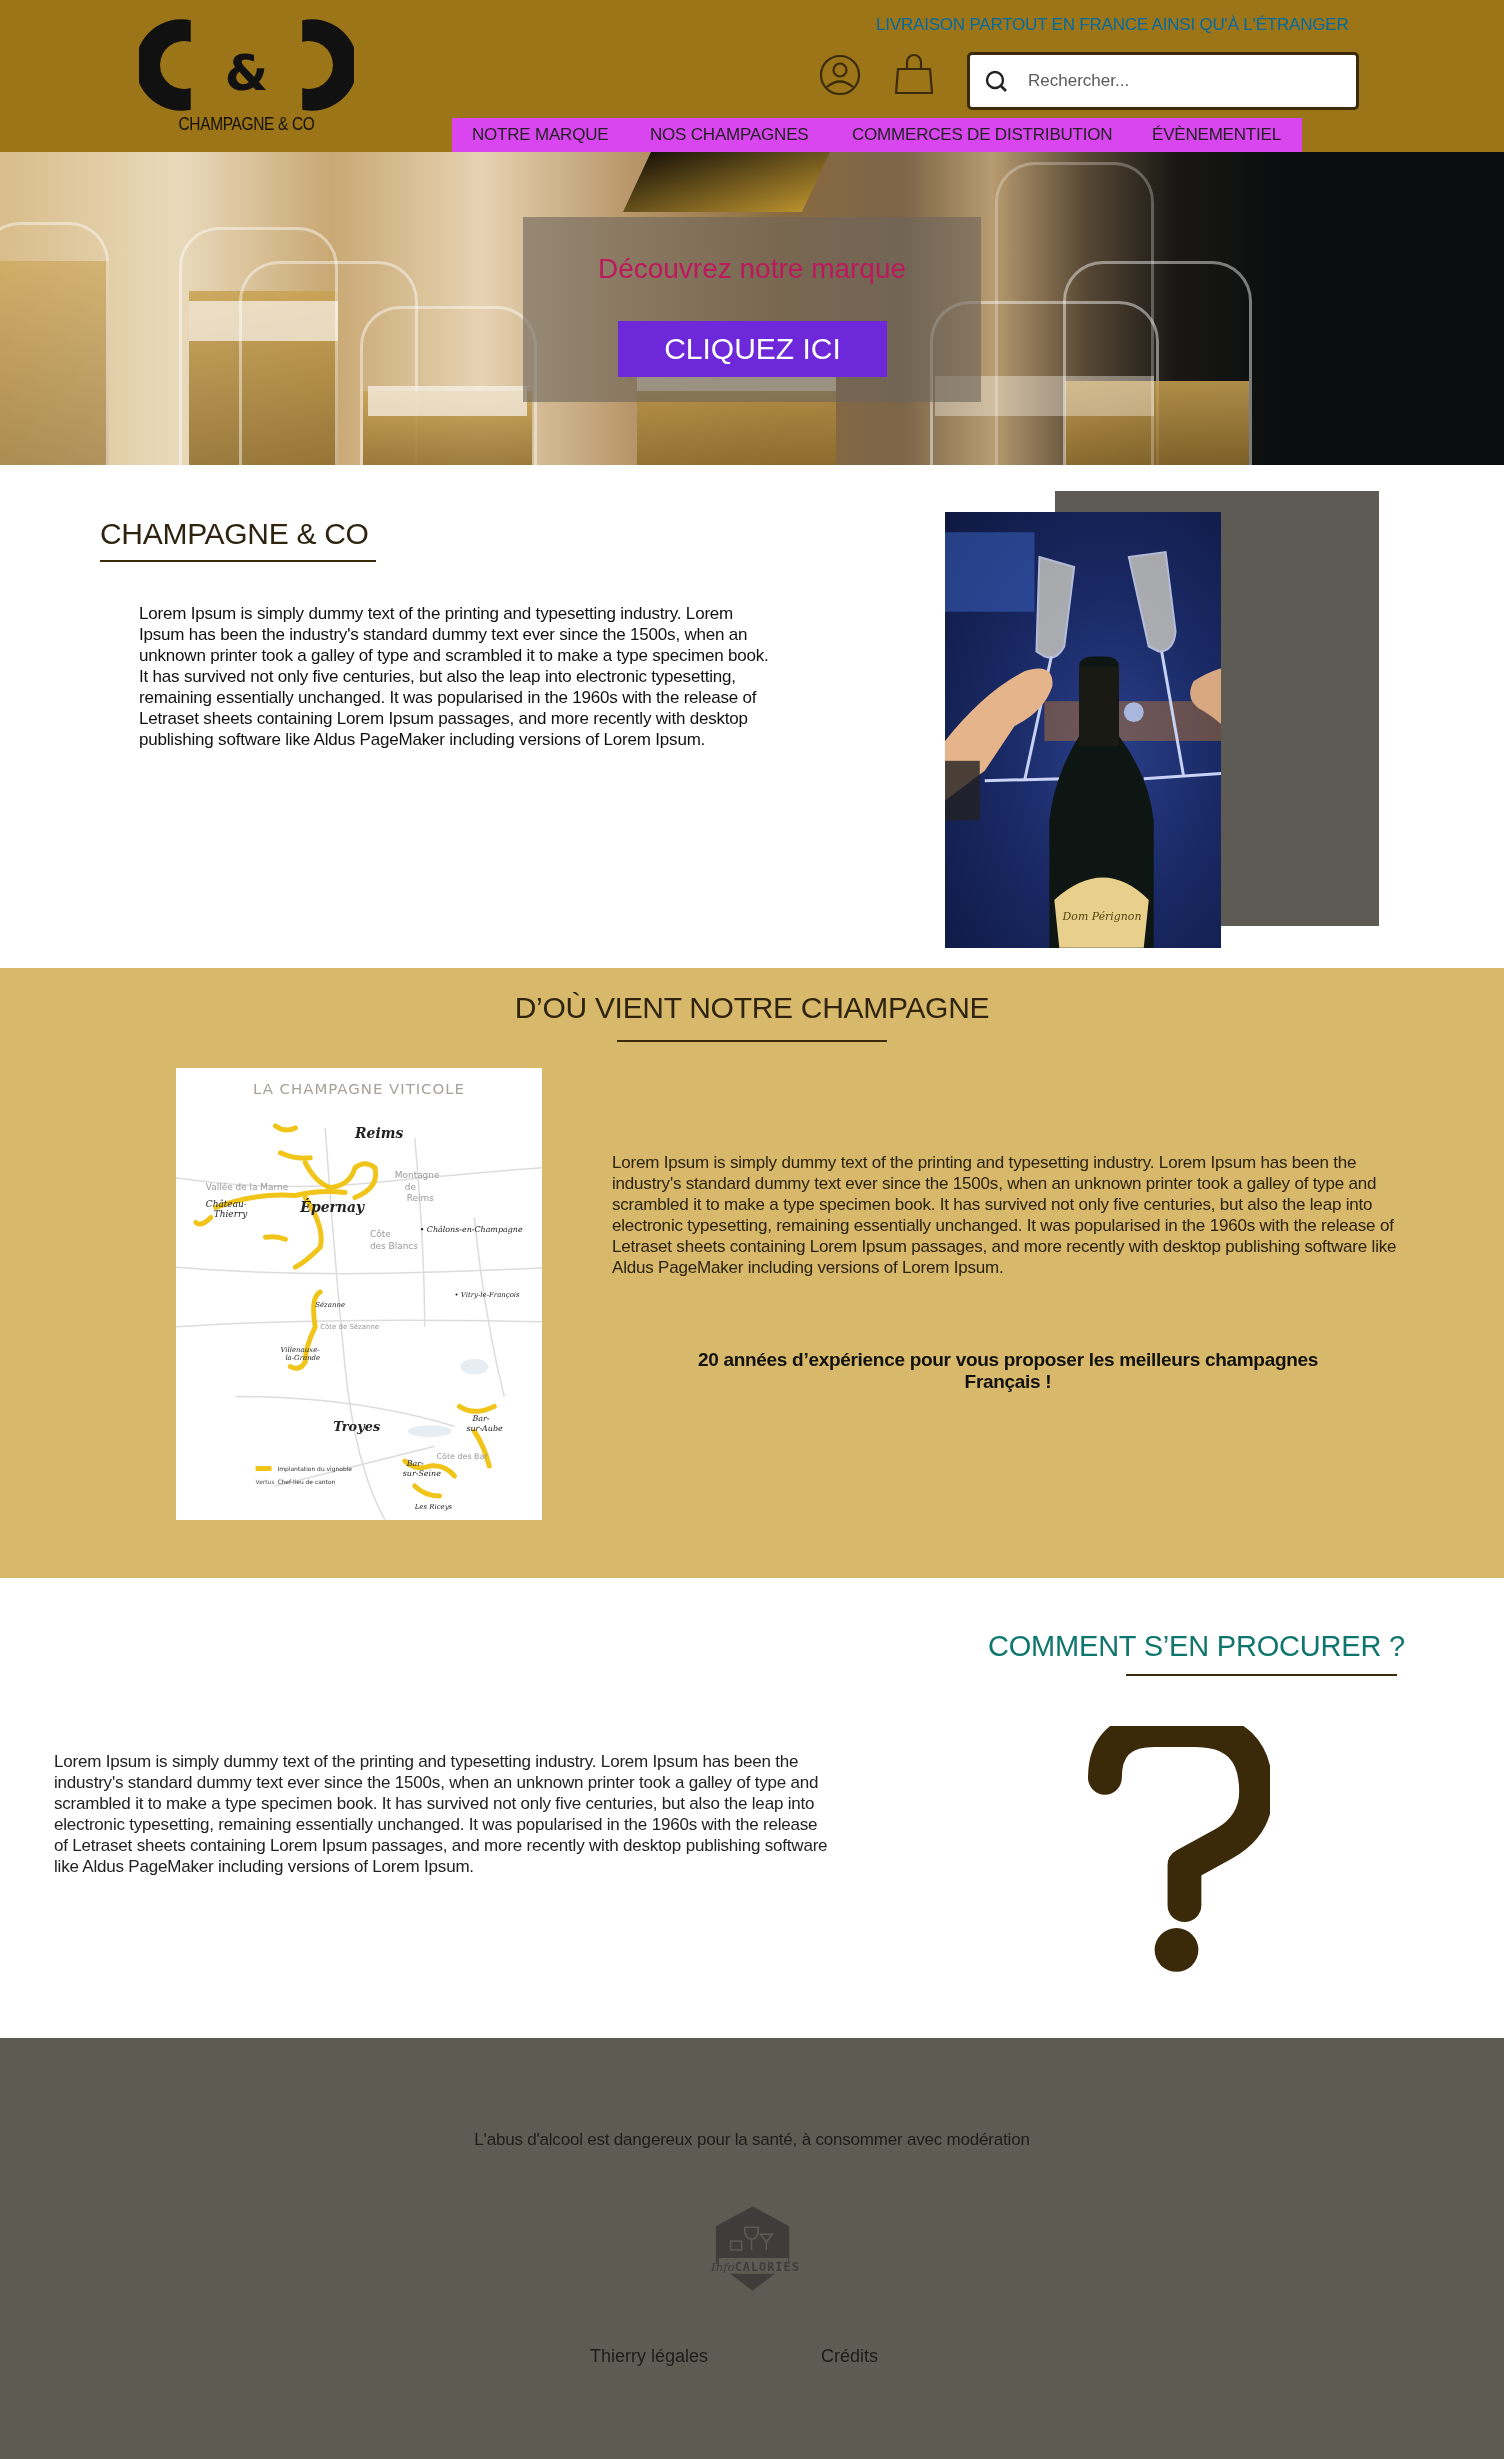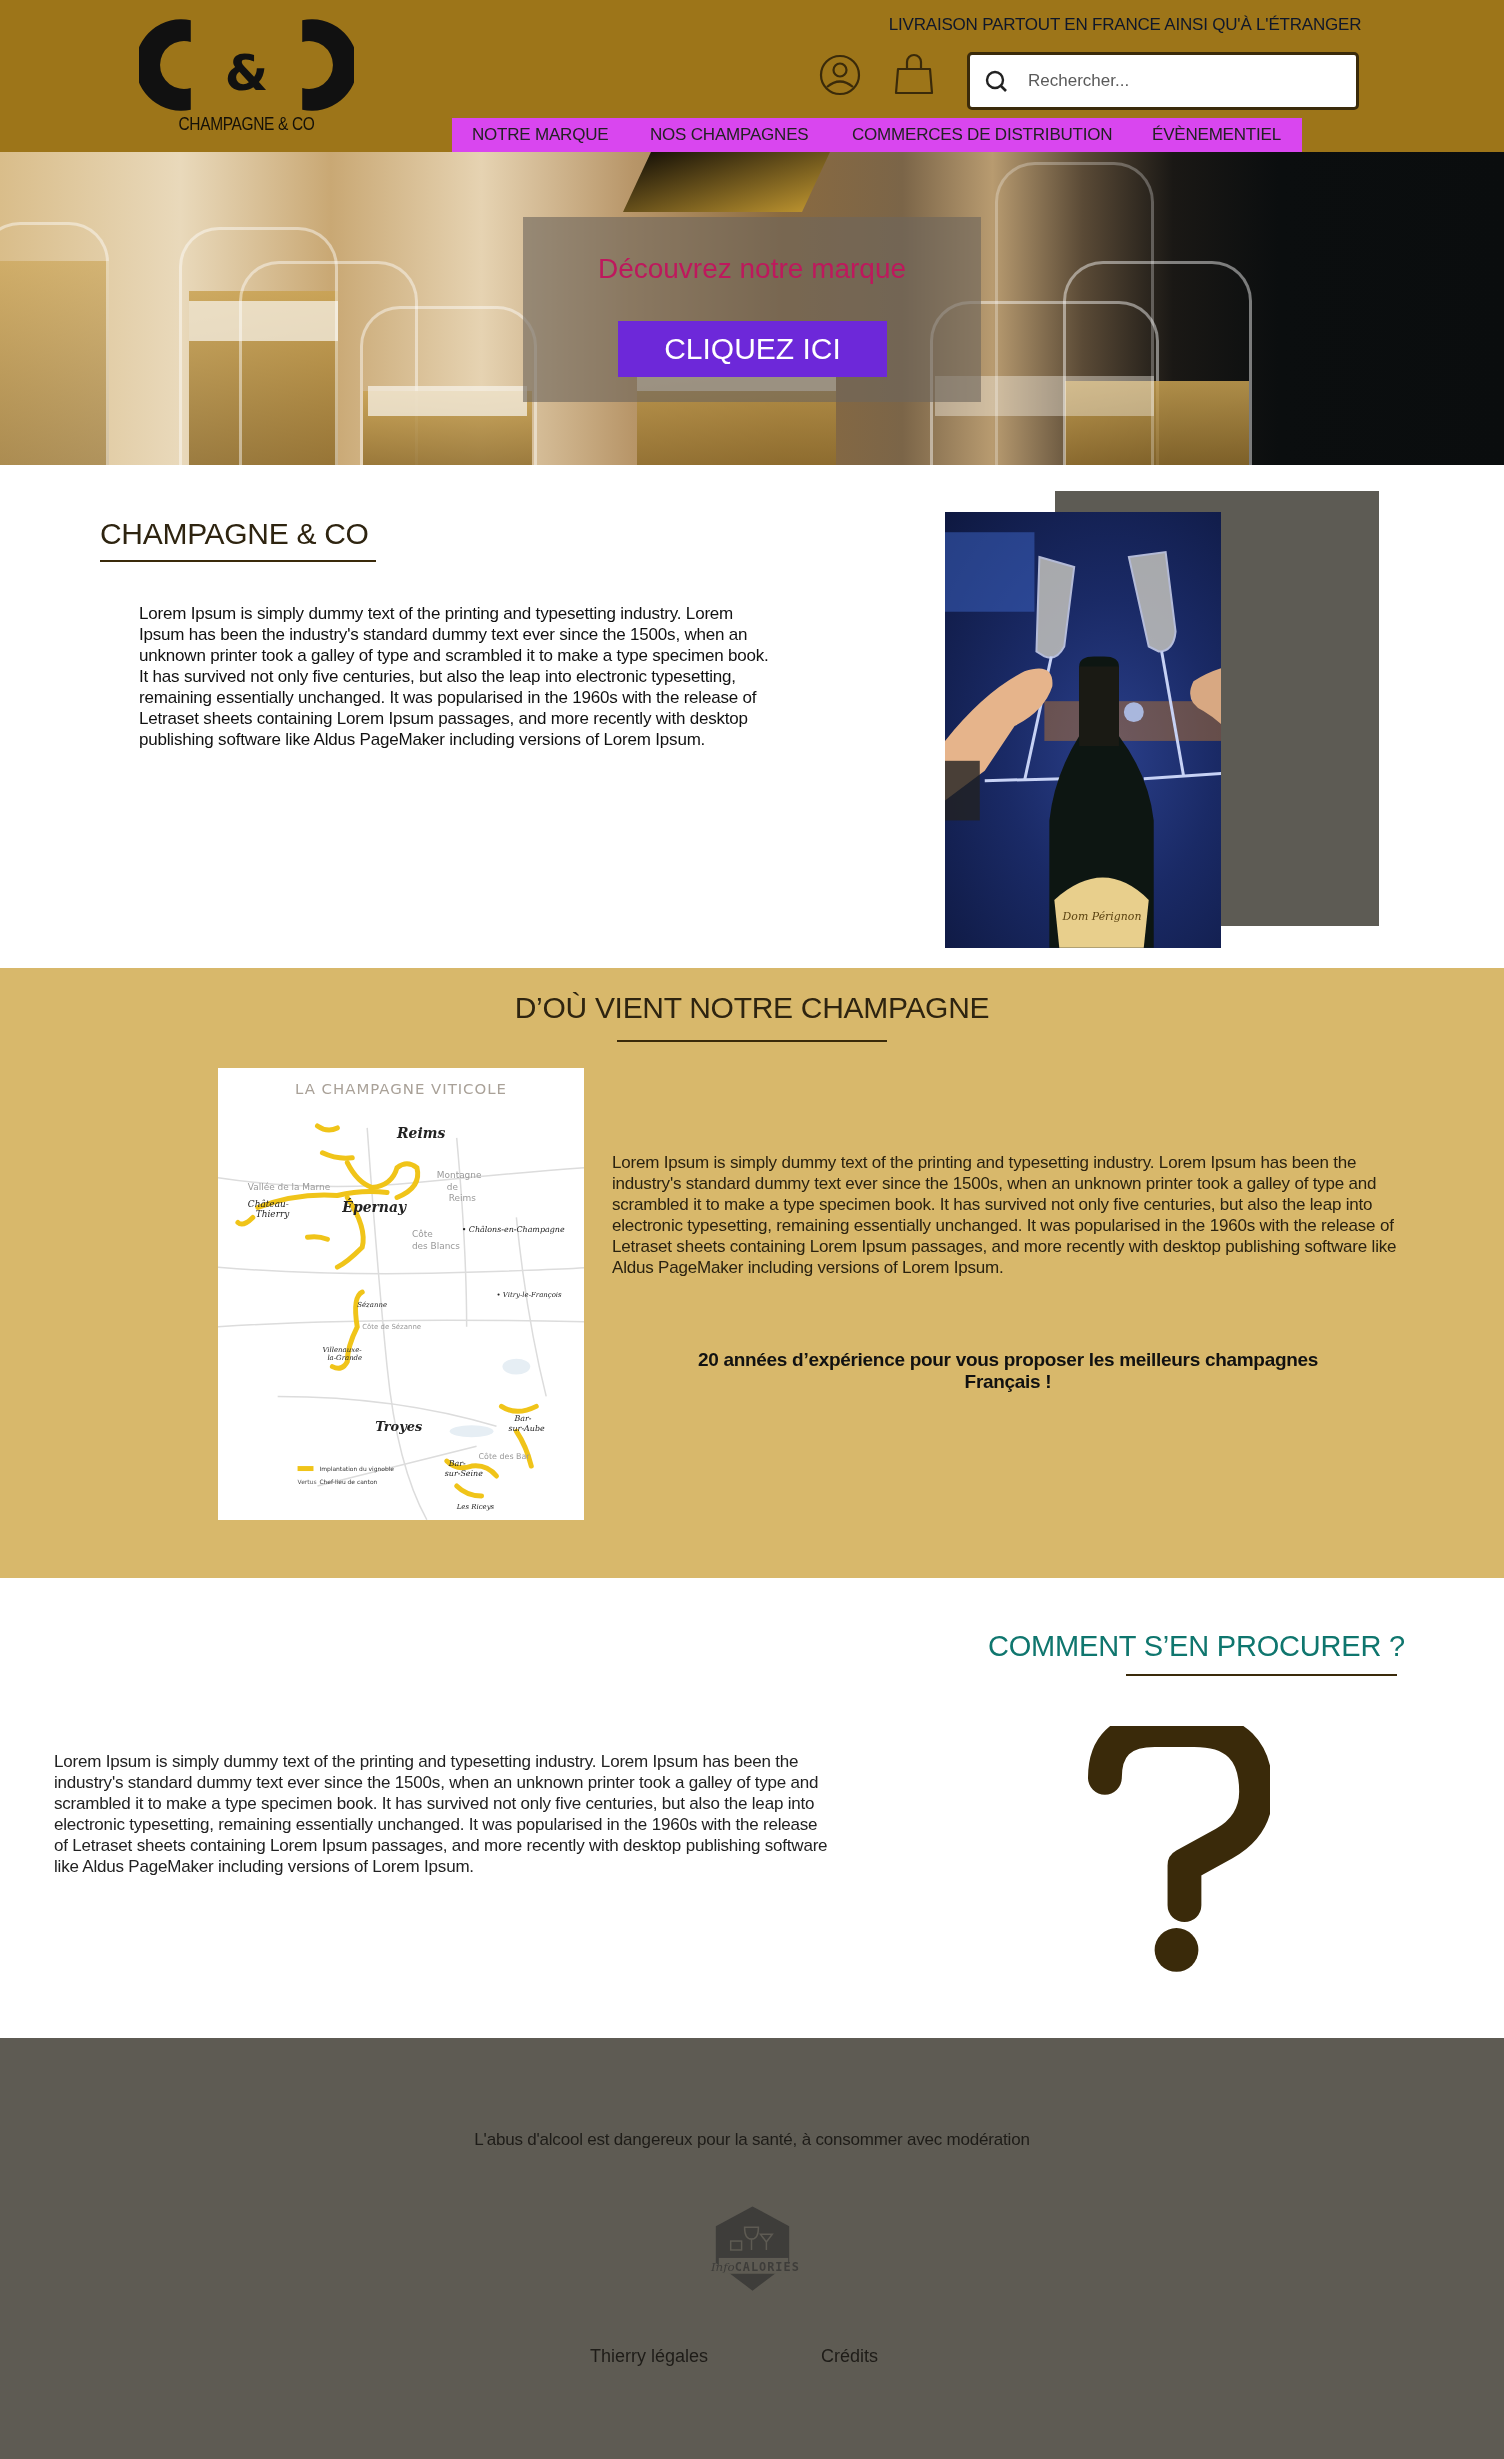--- a/index.html
+++ b/index.html
@@ -5,21 +5,21 @@
   * { box-sizing: border-box; margin: 0; padding: 0; }
   html, body { width: 1504px; height: 2460px; background: #ffffff; overflow: hidden; }
   body { position: relative; font-family: "Liberation Sans", "DejaVu Sans", sans-serif; color: #1a1a1a; }
   .abs { position: absolute; }
 
   
   #header { left: 0; top: 0; width: 1504px; height: 152px; background: #9d7519; }
   #logo { left: 139px; top: 18px; width: 215px; height: 115px; }
   #logo .mark { position: absolute; left: 0; top: 0; width: 215px; height: 94px; }
   #logo .brand { position: absolute; left: 0; top: 96px; width: 215px; text-align: center; font-family: "Liberation Sans", sans-serif; font-size: 18px; letter-spacing: -0.4px; color: #141008; transform: scaleX(0.86); }
-  #tagline { left: 876px; top: 15px; width: 498px; text-align: center; color: #0f172a; font-size: 17px; letter-spacing: -0.2px; }
+  #tagline { left: 876px; top: 15px; width: 498px; text-align: left; color: #0369a1; font-size: 17px; letter-spacing: -0.2px; }
   #user-btn { left: 819px; top: 54px; width: 42px; height: 42px; }
   #cart-btn { left: 892px; top: 53px; width: 44px; height: 44px; }
   #search { left: 967px; top: 52px; width: 392px; height: 58px; background: #fff; border: 3px solid #3a2a0a; border-radius: 5px; }
   #search .sicon { position: absolute; left: 14px; top: 14px; width: 26px; height: 26px; }
   #search input { position: absolute; left: 58px; top: 12px; width: 318px; height: 28px; border: none; outline: none; font-family: "Liberation Sans", sans-serif; font-size: 17px; color: #555; background: transparent; }
   #search input::placeholder { color: #5a5a5a; }
   #nav { left: 452px; top: 118px; width: 850px; height: 34px; background: #d946ef; display: flex; align-items: center; }
   #nav .nav-item { font-size: 17px; color: #222; letter-spacing: -0.2px; white-space: nowrap; cursor: pointer; position: absolute; top: 7px; }
 
   
@@ -35,21 +35,21 @@
   
   #s1-title { left: 100px; top: 517px; font-size: 30px; color: #2e2410; letter-spacing: -0.3px; }
   .uline { position: absolute; height: 2px; background: #3a2a0a; }
   #s1-text { left: 139px; top: 603px; width: 637px; font-size: 17px; line-height: 21px; color: #111; letter-spacing: -0.2px; }
   #s1-graybox { left: 1055px; top: 491px; width: 324px; height: 435px; background: #5d5b54; }
   #s1-photo { left: 945px; top: 512px; width: 276px; height: 436px; overflow: hidden; background: radial-gradient(ellipse at 60% 55%, #2a3f8a 0%, #1a2a66 45%, #0e1840 100%); }
 
   
   #s2 { left: 0; top: 968px; width: 1504px; height: 610px; background: #d8b86b; }
   #s2-title { left: 0; top: 991px; width: 1504px; text-align: center; font-size: 30px; color: #2e2410; letter-spacing: -0.3px; }
-  #s2-map { left: 176px; top: 1068px; width: 366px; height: 452px; background: #fff; overflow: hidden; margin-left: 42px; }
+  #s2-map { left: 176px; top: 1068px; width: 366px; height: 452px; background: #fff; overflow: hidden; }
   #s2-text { left: 612px; top: 1152px; width: 796px; font-size: 17px; line-height: 21px; color: #2a2210; letter-spacing: -0.2px; }
   #s2-bold { left: 668px; top: 1349px; width: 680px; text-align: center; font-size: 19px; line-height: 22px; font-weight: bold; color: #111; letter-spacing: -0.3px; }
 
   
   #s3-title { left: 975px; top: 1630px; width: 430px; text-align: right; font-size: 29px; color: #0f766e; letter-spacing: -0.2px; }
   #s3-text { left: 54px; top: 1751px; width: 776px; font-size: 17px; line-height: 21px; color: #222; letter-spacing: -0.2px; }
   #s3-qmark { left: 1085px; top: 1726px; width: 185px; height: 249px; }
 
   
   #footer { left: 0; top: 2038px; width: 1504px; height: 422px; background: #5e5b53; }

